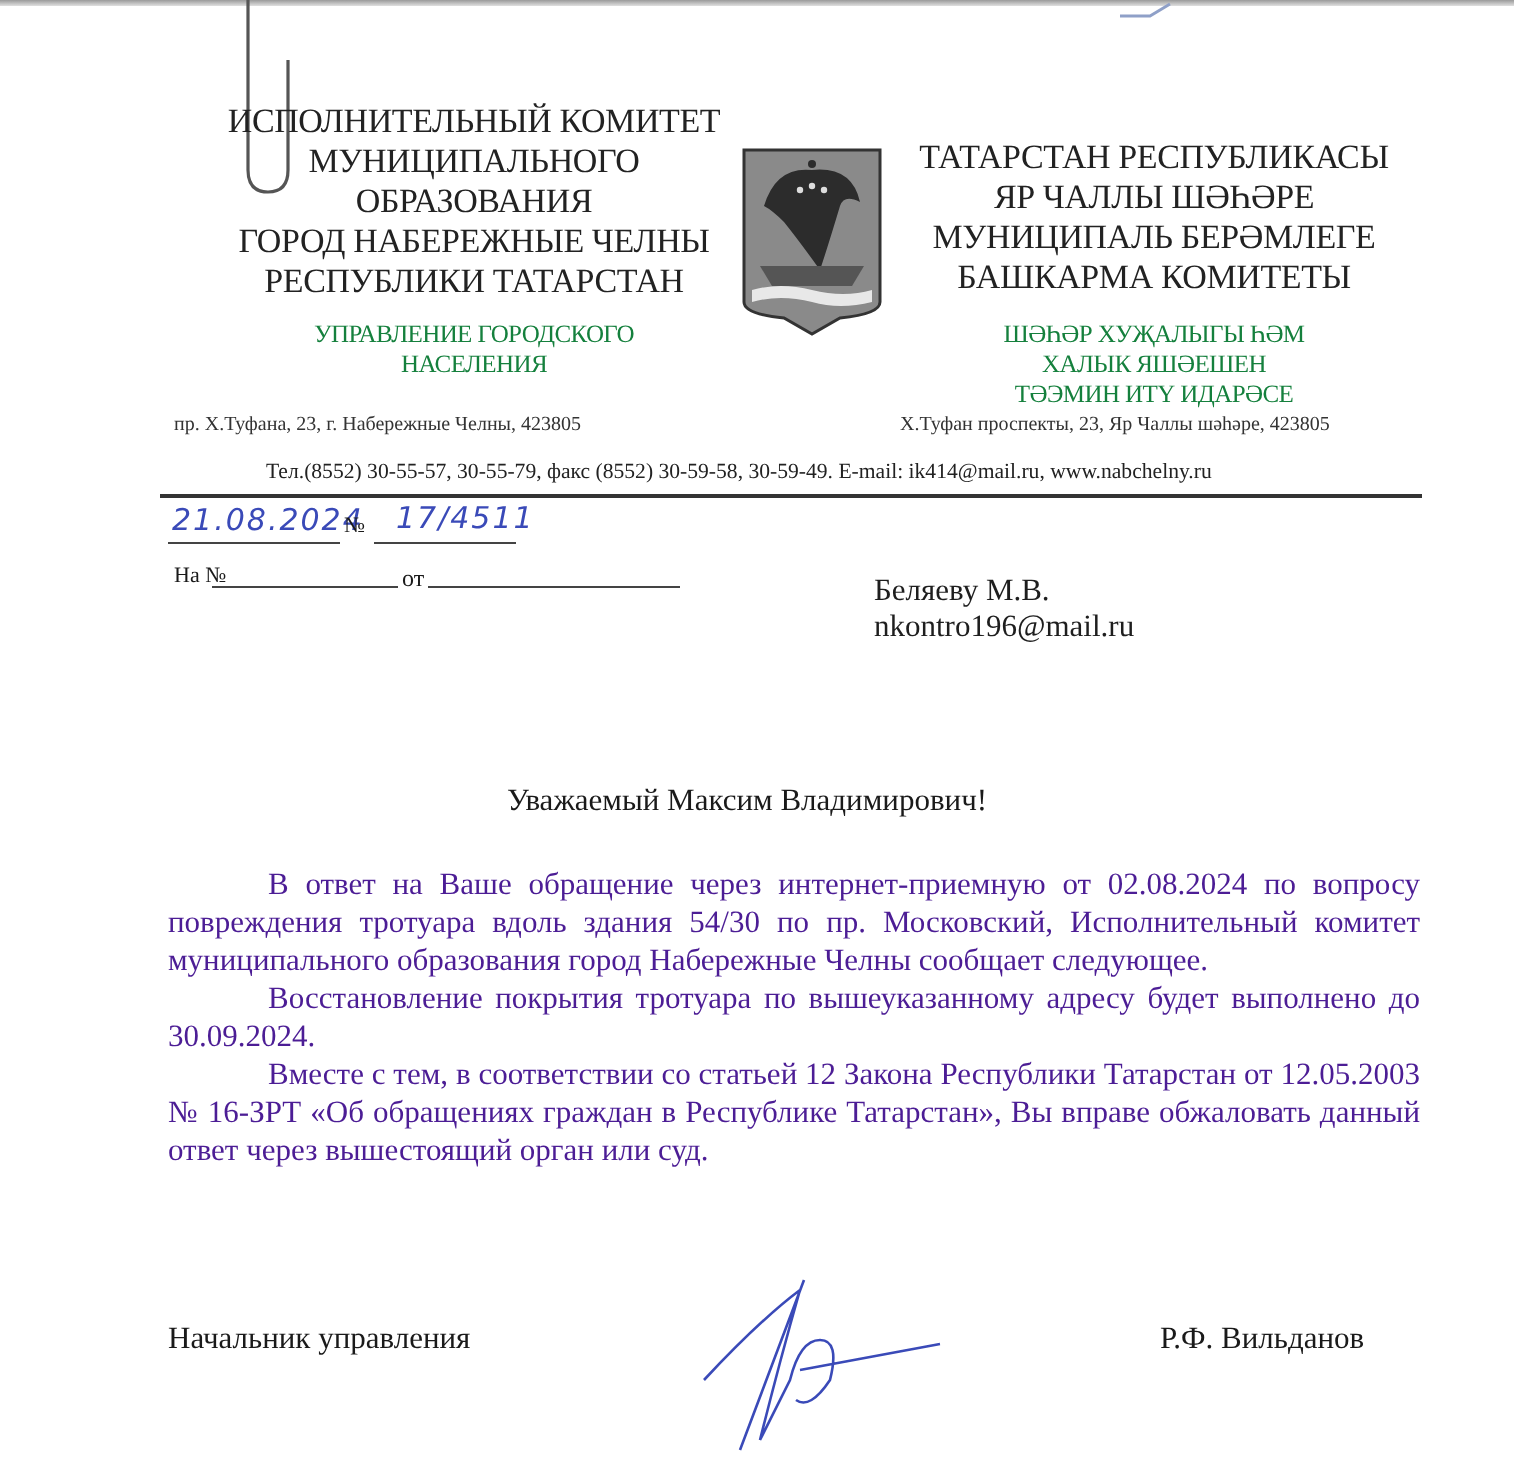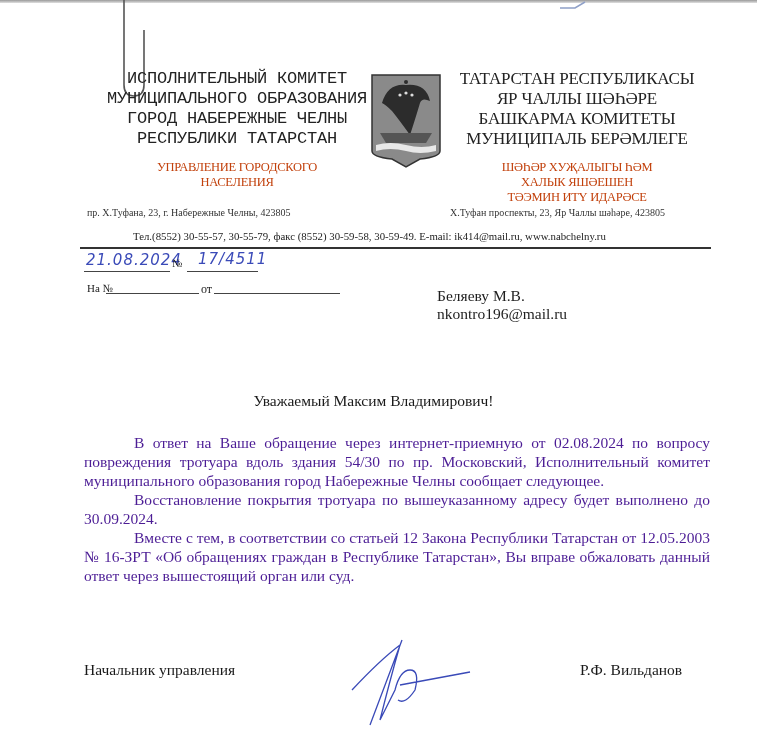--- a/index.html
+++ b/index.html
@@ -3,23 +3,23 @@
 <meta charset="utf-8">
 <style>
   html, body { margin: 0; padding: 0; }
   body {
     width: 757px; height: 730px; background: #ffffff; position: relative; overflow: hidden;
     font-family: "Liberation Serif", "DejaVu Serif", serif; color: #1a1a1a;
   }
   .abs { position: absolute; }
   .top-edge { left: 0; top: 0; width: 757px; height: 3px; background: linear-gradient(#9a9a9a, #e0e0e0); }
   .header-col { text-align: center; line-height: 20px; font-size: 17px; letter-spacing: -0.2px; color: #222; }
-  .header-left { left: 96px; top: 69px; width: 282px; font-family: Liberation Mono, monospace; }
+  .header-left { left: 96px; top: 51px; width: 282px; }
   .header-right { left: 446px; top: 69px; width: 262px; }
-  .sub-col { text-align: center; line-height: 15px; font-size: 12.5px; letter-spacing: -0.3px; color: #c2410c; }
+  .sub-col { text-align: center; line-height: 15px; font-size: 12.5px; letter-spacing: -0.3px; color: #15803d; }
   .sub-left { left: 96px; top: 160px; width: 282px; }
   .sub-right { left: 446px; top: 160px; width: 262px; }
   .addr { font-size: 10px; color: #333; }
   .addr-left { left: 87px; top: 207px; width: 300px; }
   .addr-right { left: 450px; top: 207px; width: 270px; }
   .contacts { left: 133px; top: 230px; font-size: 10.8px; color: #222; white-space: nowrap; }
   .rule { left: 80px; top: 247px; width: 631px; height: 0; border-top: 2px solid #333; }
   .hand { color: #3a4ab8; font-family: "DejaVu Sans", sans-serif; font-style: italic; font-size: 15px; }
   .date-hand { left: 86px; top: 251px; letter-spacing: 1px; }
   .num-label { left: 172px; top: 257px; font-size: 11px; }
@@ -69,22 +69,22 @@
     <circle cx="36" cy="20" r="1.6" fill="#ddd"></circle>
     <circle cx="42" cy="22" r="1.6" fill="#ddd"></circle>
   <circle cx="36" cy="9" r="2" fill="#2c2c2c"></circle>
   <path d="M10 60 L62 60 L56 70 L16 70 Z" fill="#555"></path>
   <path d="M6 72 Q20 68 36 72 Q52 76 66 72 L66 78 Q50 82 36 78 Q20 74 6 78 Z" fill="#e8e8e8"></path>
 </svg>
 
 <div class="abs header-col header-right">
   <div>ТАТАРСТАН РЕСПУБЛИКАСЫ</div>
   <div>ЯР ЧАЛЛЫ ШӘҺӘРЕ</div>
+  <div>МУНИЦИПАЛЬ БЕРӘМЛЕГЕ</div>
   <div>БАШКАРМА КОМИТЕТЫ</div>
-  <div>МУНИЦИПАЛЬ БЕРӘМЛЕГЕ</div>
 </div>
 
 <div class="abs sub-col sub-left">
   <div>УПРАВЛЕНИЕ ГОРОДСКОГО</div>
   <div>НАСЕЛЕНИЯ</div>
 </div>
 <div class="abs addr addr-left">пр. Х.Туфана, 23, г. Набережные Челны, 423805</div>
 
 <div class="abs sub-col sub-right">
   <div>ШӘҺӘР ХУҖАЛЫГЫ ҺӘМ</div>

